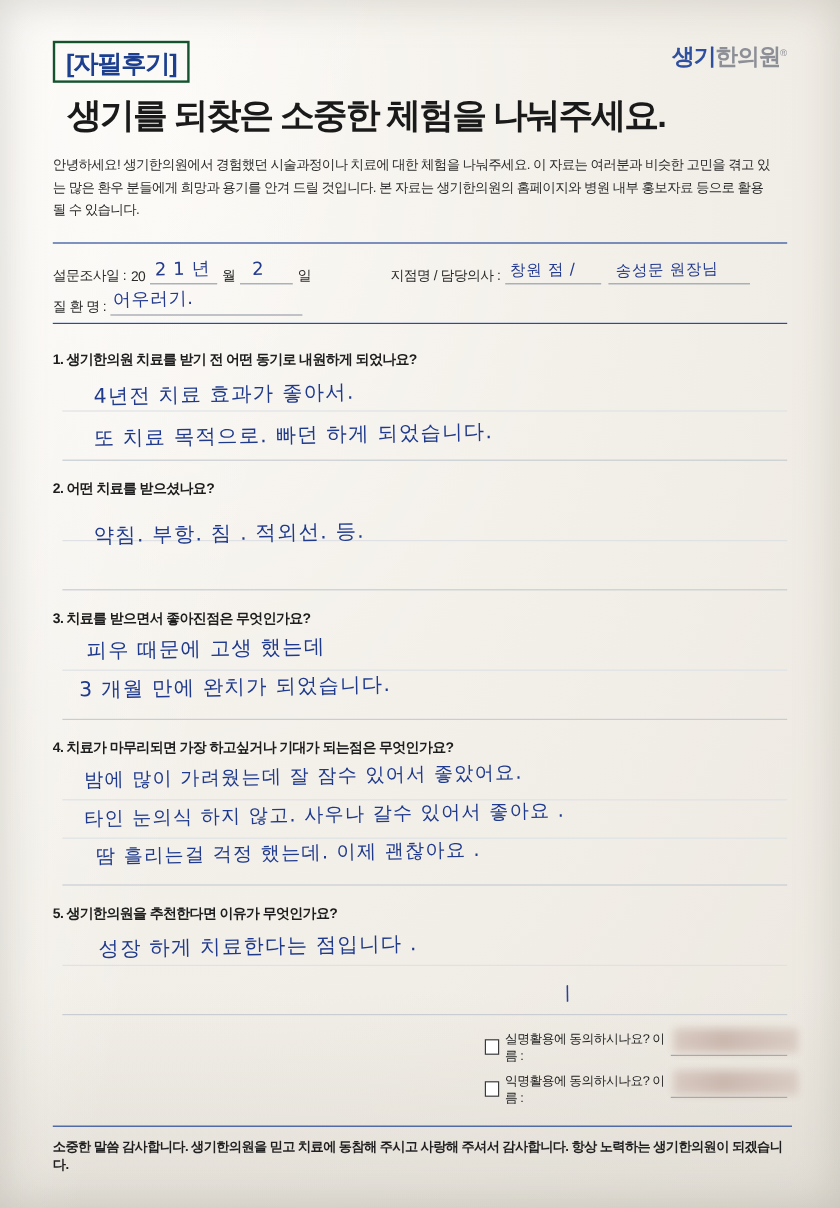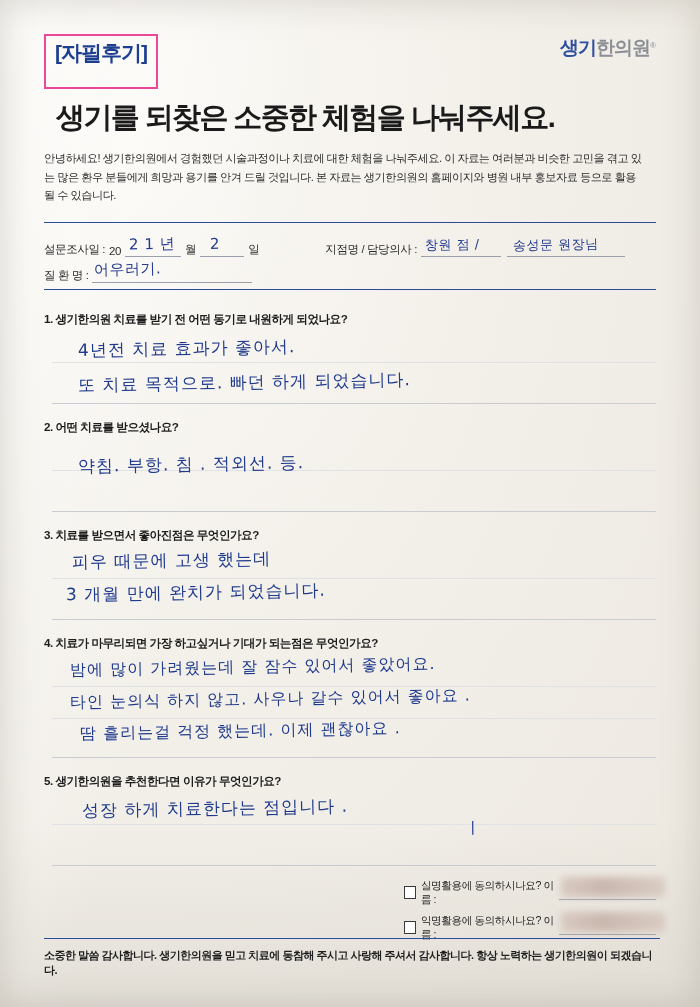--- a/index.html
+++ b/index.html
@@ -66,26 +66,26 @@
   }
   .logo .mark .grey { color: #8c8f96; }
   .logo .reg {
     font-size: 8px;
     vertical-align: super;
     color: #8c8f96;
   }
 
   .tagbox {
     display: inline-block;
-    border: 2px solid #ec4899;
+    border: 2px solid #14532d;
     color: #1c3f8f;
     font-size: 21px;
     font-weight: bold;
     letter-spacing: -1px;
-    padding: 3px 9px 20px 9px;
+    padding: 3px 9px 0 9px;
     margin-bottom: 10px;
   }
   .headline {
     font-size: 29px;
     font-weight: bold;
     color: #1a1a1a;
     letter-spacing: -1.6px;
     margin: 2px 0 16px 12px;
     line-height: 1.12;
   }

